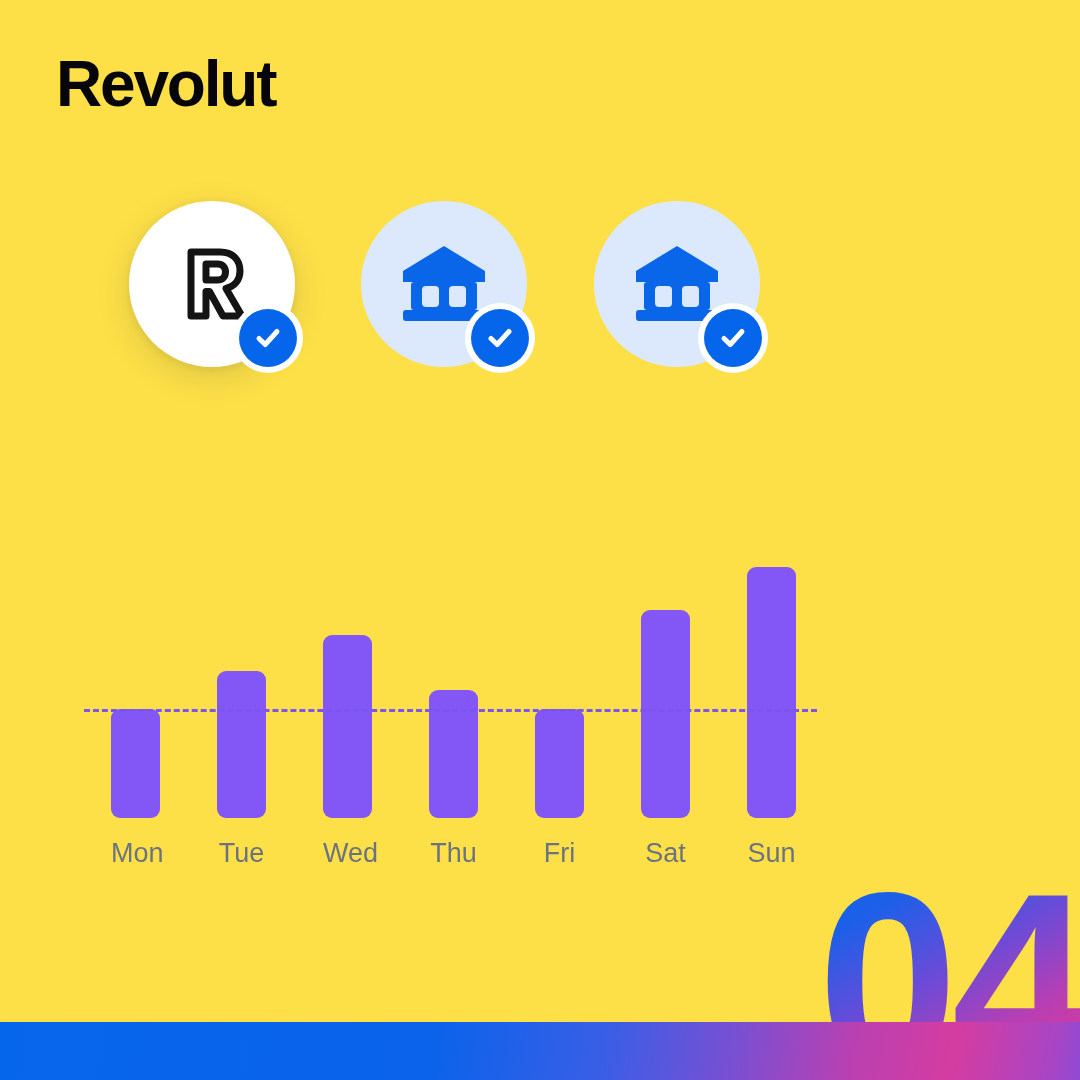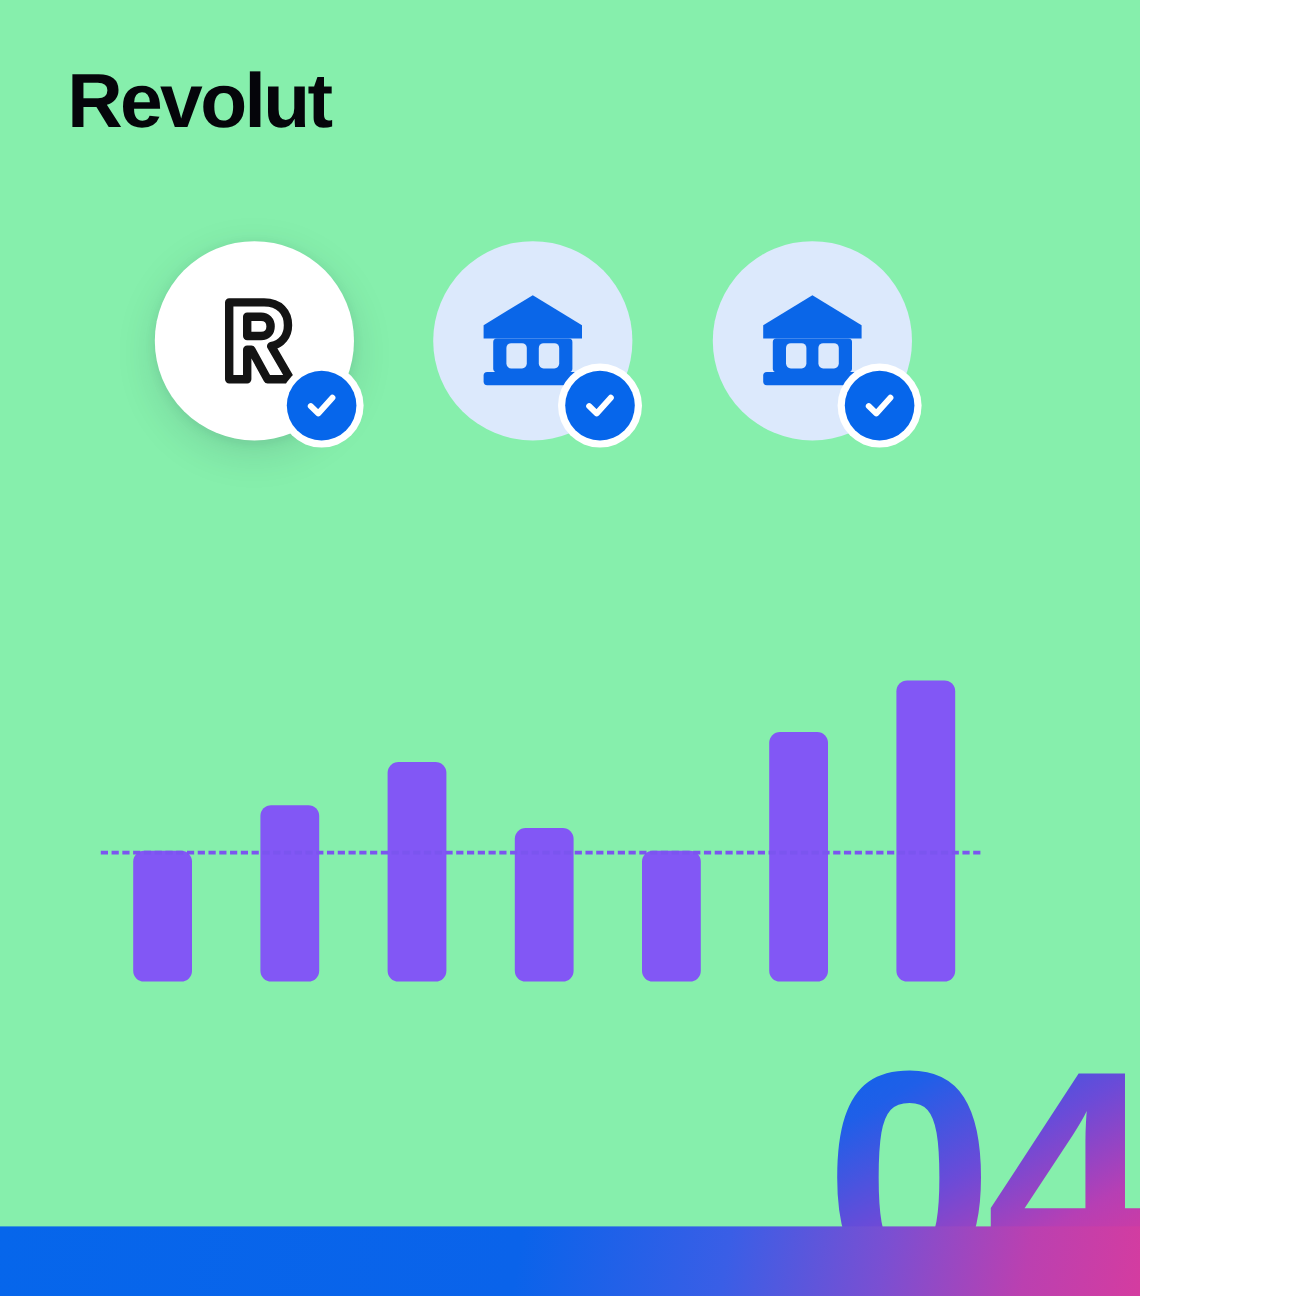--- a/index.html
+++ b/index.html
@@ -6,23 +6,23 @@
     margin: 0;
     padding: 0;
     background: #ffffff;
   }
   body {
     font-family: "Liberation Sans", sans-serif;
   }
 
   .canvas {
     position: relative;
-    width: 950px;
+    width: 1080px;
     height: 1080px;
-    background: #86efac;
+    background: #fde047;
     overflow: hidden;
   }
 
   
   .brand {
     position: absolute;
     left: 56px;
     top: 52px;
     font-family: "Liberation Sans", sans-serif;
     font-size: 64px;
@@ -257,19 +257,28 @@
     <div class="plot" id="plot-area">
         <div class="bar" title="Mon: 110" style="left: 0px; height: 109.214px; top: 168.786px; background: rgb(130, 87, 245);"></div>
         <div class="bar" title="Tue: 148" style="left: 106px; height: 146.943px; top: 131.057px; background: rgb(130, 87, 245);"></div>
         <div class="bar" title="Wed: 184" style="left: 212px; height: 182.686px; top: 95.3143px; background: rgb(130, 87, 245);"></div>
         <div class="bar" title="Thu: 129" style="left: 318px; height: 128.079px; top: 149.921px; background: rgb(130, 87, 245);"></div>
         <div class="bar" title="Fri: 110" style="left: 424px; height: 109.214px; top: 168.786px; background: rgb(130, 87, 245);"></div>
         <div class="bar" title="Sat: 209" style="left: 530px; height: 207.507px; top: 70.4929px; background: rgb(130, 87, 245);"></div>
         <div class="bar" title="Sun: 253" style="left: 636px; height: 251.193px; top: 26.8071px; background: rgb(130, 87, 245);"></div>
       </div>
     <div class="refline" style="top: 168.786px; border-top-color: rgb(123, 85, 239); border-top-style: dashed;"></div>
+    <div class="tick-row" id="tick-row">
+        <div class="tick" style="left: 0px; width: 49px; color: rgb(108, 115, 128);">Mon</div>
+        <div class="tick" style="left: 106px; width: 49px; color: rgb(108, 115, 128);">Tue</div>
+        <div class="tick" style="left: 212px; width: 49px; color: rgb(108, 115, 128);">Wed</div>
+        <div class="tick" style="left: 318px; width: 49px; color: rgb(108, 115, 128);">Thu</div>
+        <div class="tick" style="left: 424px; width: 49px; color: rgb(108, 115, 128);">Fri</div>
+        <div class="tick" style="left: 530px; width: 49px; color: rgb(108, 115, 128);">Sat</div>
+        <div class="tick" style="left: 636px; width: 49px; color: rgb(108, 115, 128);">Sun</div>
+      </div>
   </div>
 
   <div class="bignum">04</div>
 
   <div class="bottombar"></div>
 
 </div>
 
 </body></html>

